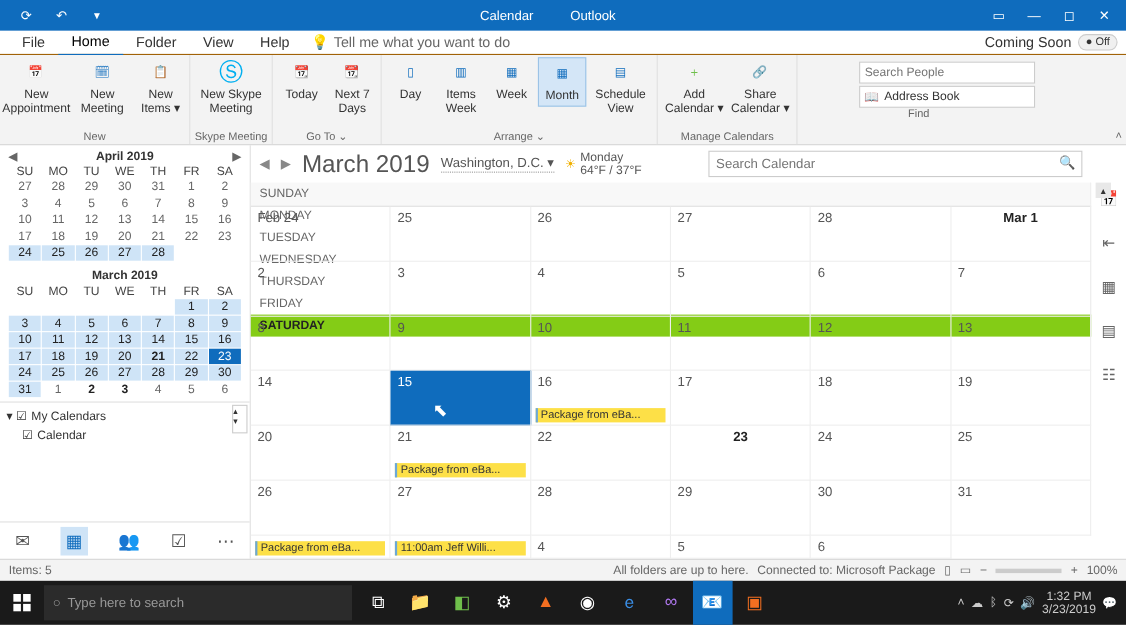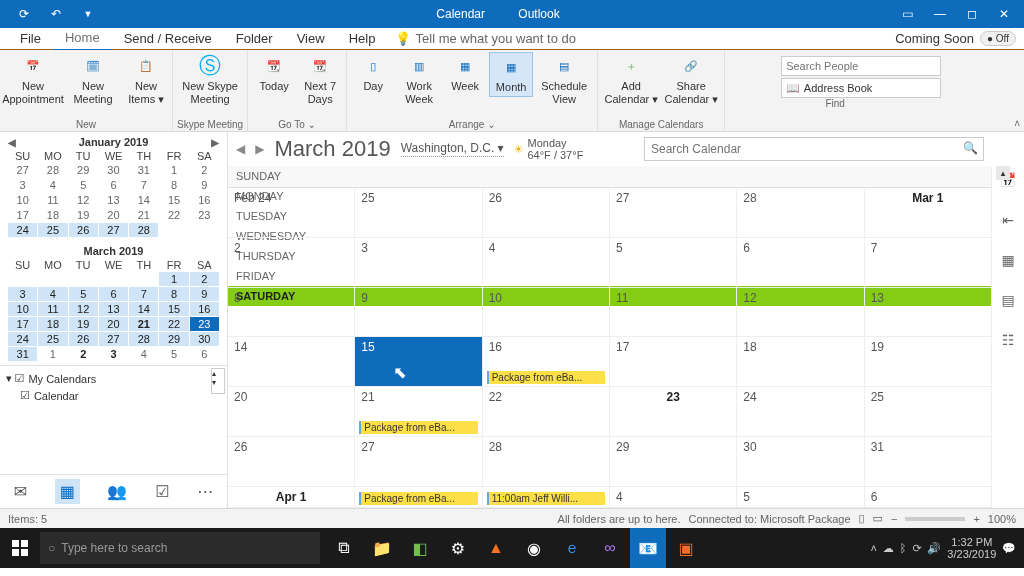--- a/index.html
+++ b/index.html
@@ -4,21 +4,21 @@
 <style>
 * { margin: 0; padding: 0; box-sizing: border-box; font-family: "Segoe UI", sans-serif; }
 body { width: 1024px; height: 576px; overflow: hidden; background: #fff; font-size: 12px; color: #333; }
 .titlebar { height: 28px; background: #0f6cbd; display: flex; align-items: center; color: #fff; font-size: 12px; padding: 0 4px; }
 .titlebar .left-icons { display: flex; gap: 8px; padding-left: 8px; }
 .titlebar .center { flex: 1; text-align: center; }
 .titlebar .right-icons { display: flex; gap: 8px; padding-right: 4px; }
 .ticon { width: 24px; height: 22px; display: flex; align-items: center; justify-content: center; cursor: pointer; color: #fff; }
 .menubar { height: 22px; background: #fff; border-bottom: 1px solid #a16207; display: flex; align-items: center; padding: 0 8px; font-size: 13px; }
 .menubar .tab { padding: 4px 12px; cursor: pointer; }
-.menubar .tab.active { color: #737373; border-bottom: 2px solid #0f6cbd; }
+.menubar .tab.active { color: #000000; border-bottom: 2px solid #0f6cbd; }
 .menubar .tellme { margin-left: 8px; color: #666; display: flex; align-items: center; gap: 4px; }
 .menubar .right { margin-left: auto; display: flex; align-items: center; gap: 6px; }
 .coming-badge { border: 1px solid #ccc; border-radius: 10px; padding: 1px 6px; font-size: 10px; background: #f0f0f0; }
 .ribbon { height: 82px; background: #f3f3f3; border-bottom: 1px solid #d8d8d8; display: flex; position: relative; }
 .rgroup { border-right: 1px solid #e0e0e0; display: flex; flex-direction: column; align-items: center; padding: 2px 4px 0; }
 .rgroup-items { flex: 1; display: flex; gap: 2px; align-items: flex-start; }
 .rgroup-label { font-size: 10px; color: #666; padding-bottom: 1px; }
 .rbtn { display: flex; flex-direction: column; align-items: center; width: 58px; padding: 2px 0; cursor: pointer; font-size: 11px; text-align: center; line-height: 1.15; }
 .rbtn.narrow { width: 44px; }
 .rbtn .ricon { width: 28px; height: 24px; margin-bottom: 2px; display: flex; align-items: center; justify-content: center; color: #0f6cbd; }
@@ -93,21 +93,20 @@
     <span class="ticon">▭</span>
     <span class="ticon">—</span>
     <span class="ticon">◻</span>
     <span class="ticon">✕</span>
   </div>
 </div>
 
 <div class="menubar">
   <span class="tab">File</span>
   <span class="tab active">Home</span>
-  <span class="tab">Send / Receive</span>
   <span class="tab">Folder</span>
   <span class="tab">View</span>
   <span class="tab">Help</span>
   <span class="tellme">
     <span>💡</span>
     <span>Tell me what you want to do</span>
   </span>
   <div class="right">
     <span>Coming Soon</span>
     <span class="coming-badge">● Off</span>
@@ -155,21 +154,21 @@
     <div class="rgroup-label"><span>Go To</span> ⌄</div>
   </div>
   <div class="rgroup">
     <div class="rgroup-items">
       <div class="rbtn narrow">
           <div class="ricon">▯</div>
           <span>Day</span>
         </div>
       <div class="rbtn narrow">
           <div class="ricon">▥</div>
-          <span>Work Week</span>
+          <span>Items Week</span>
         </div>
       <div class="rbtn narrow">
           <div class="ricon">▦</div>
           <span>Week</span>
         </div>
       <div class="rbtn narrow active">
           <div class="ricon">▦</div>
           <span>Month</span>
         </div>
       <div class="rbtn">
@@ -204,21 +203,21 @@
   </div>
   <span class="collapse">˄</span>
 </div>
 
 <div class="body-area">
 
   <div class="leftpanel">
     <div class="mini-cal">
       <div class="mini-cal-head">
         <span class="arrow" style="left:0;">◀</span>
-        <span>January 2019</span>
+        <span>April 2019</span>
         <span class="arrow" style="right:0;">▶</span>
       </div>
       <div class="mini-grid">
         <div class="h">SU</div>
           <div class="h">MO</div>
           <div class="h">TU</div>
           <div class="h">WE</div>
           <div class="h">TH</div>
           <div class="h">FR</div>
           <div class="h">SA</div>
@@ -392,21 +391,20 @@
       <div class="cell">22</div>
       <div class="cell bold today">23</div>
       <div class="cell">24</div>
       <div class="cell">25</div>
       <div class="cell">26</div>
       <div class="cell">27</div>
       <div class="cell">28</div>
       <div class="cell">29</div>
       <div class="cell">30</div>
       <div class="cell">31</div>
-      <div class="cell bold">Apr 1</div>
       <div class="cell"><span>2</span><div class="ev">Package from eBa...</div></div>
       <div class="cell"><span>3</span><div class="ev">11:00am Jeff Willi...</div></div>
       <div class="cell">4</div>
       <div class="cell">5</div>
       <div class="cell">6</div>
     </div>
   </div>
 
   <div class="rightrail">
     <span>📅</span>

